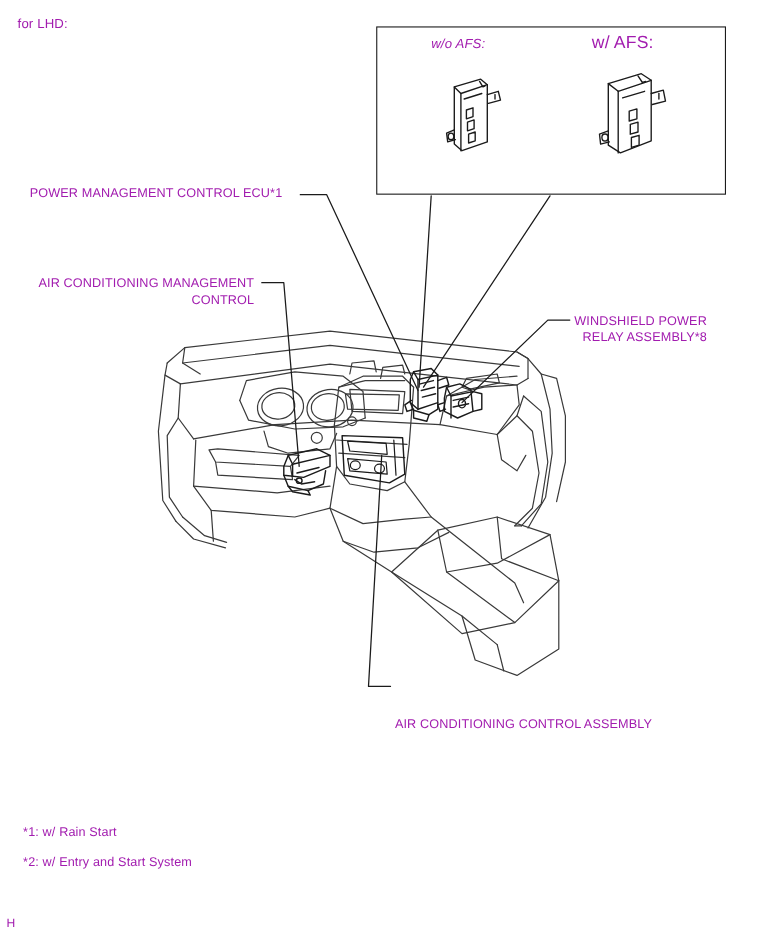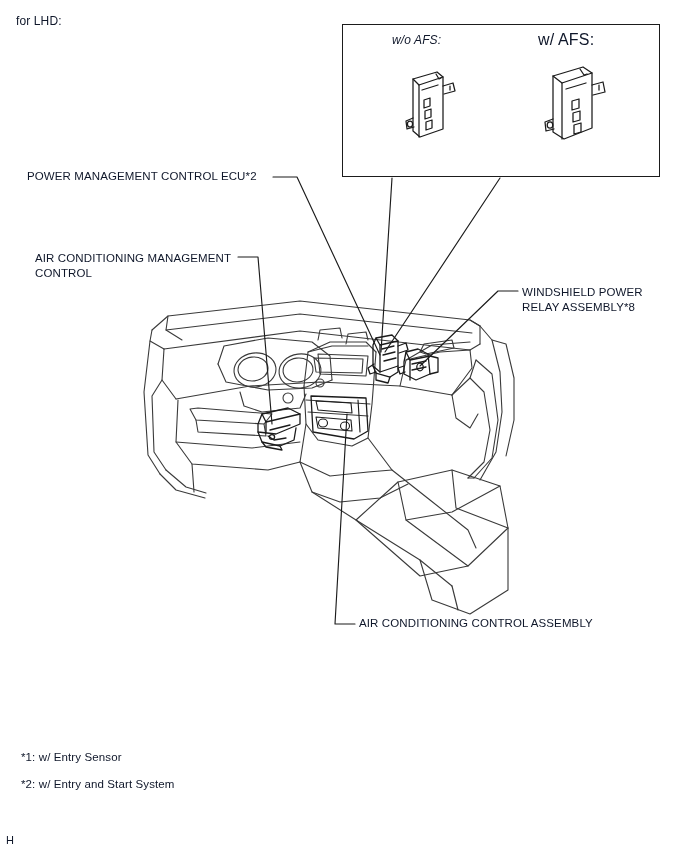--- a/index.html
+++ b/index.html
@@ -20,42 +20,43 @@
     left: 0; top: 0;
     width: 688px;
     height: 852px;
   }
   .lbl {
     position: absolute;
     font-size: 11.5px;
     line-height: 14.5px;
     white-space: pre;
     letter-spacing: 0.01em;
-    color: #0f172a;
+    color: #a21caf;
+    text-align: right;
   }
   #for-lhd {
     left: 16px;
     top: 14px;
     font-size: 12px;
   }
   #lbl-pmce {
     left: 27px;
     top: 169px;
   }
   #lbl-acamp {
     left: 35px;
     top: 251px;
   }
   #lbl-wiper {
     left: 522px;
     top: 285px;
   }
   #lbl-acctrl {
     left: 359px;
-    top: 616px;
+    top: 652px;
   }
   #note1 {
     left: 21px;
     top: 750px;
   }
   #note2 {
     left: 21px;
     top: 777px;
   }
   #corner-h {
@@ -262,29 +263,29 @@
       <path d="M573 113 L580 111 L580 120 L573 122 Z"></path>
       <path d="M574 125 L581 123 L581 132 L574 134 Z"></path>
       <path d="M592 85 L603 82 L605 92 L593 95"></path>
       <path d="M599 85 L599 90"></path>
       <path d="M553 119 L545 122 L546 131 L554 129"></path>
       <ellipse cx="550" cy="125" rx="2.8" ry="3.2"></ellipse>
       <path d="M580 69 L584 75 L587 74"></path>
     </g>
   </svg>
 
-  <div class="lbl" id="lbl-pmce">POWER MANAGEMENT CONTROL ECU*2</div>
+  <div class="lbl" id="lbl-pmce">POWER MANAGEMENT CONTROL ECU*1</div>
 
   <div class="lbl" id="lbl-acamp"><span>AIR CONDITIONING MANAGEMENT</span>
 <span>CONTROL</span></div>
 
   <div class="lbl" id="lbl-wiper"><span>WINDSHIELD POWER</span>
 <span>RELAY ASSEMBLY*8</span></div>
 
   <div class="lbl" id="lbl-acctrl">AIR CONDITIONING CONTROL ASSEMBLY</div>
 
-  <div class="lbl" id="note1">*1: w/ Entry Sensor</div>
+  <div class="lbl" id="note1">*1: w/ Rain Start</div>
 
   <div class="lbl" id="note2">*2: w/ Entry and Start System</div>
 
   <div class="lbl" id="corner-h">H</div>
 
 </div>
 
 </body></html>

